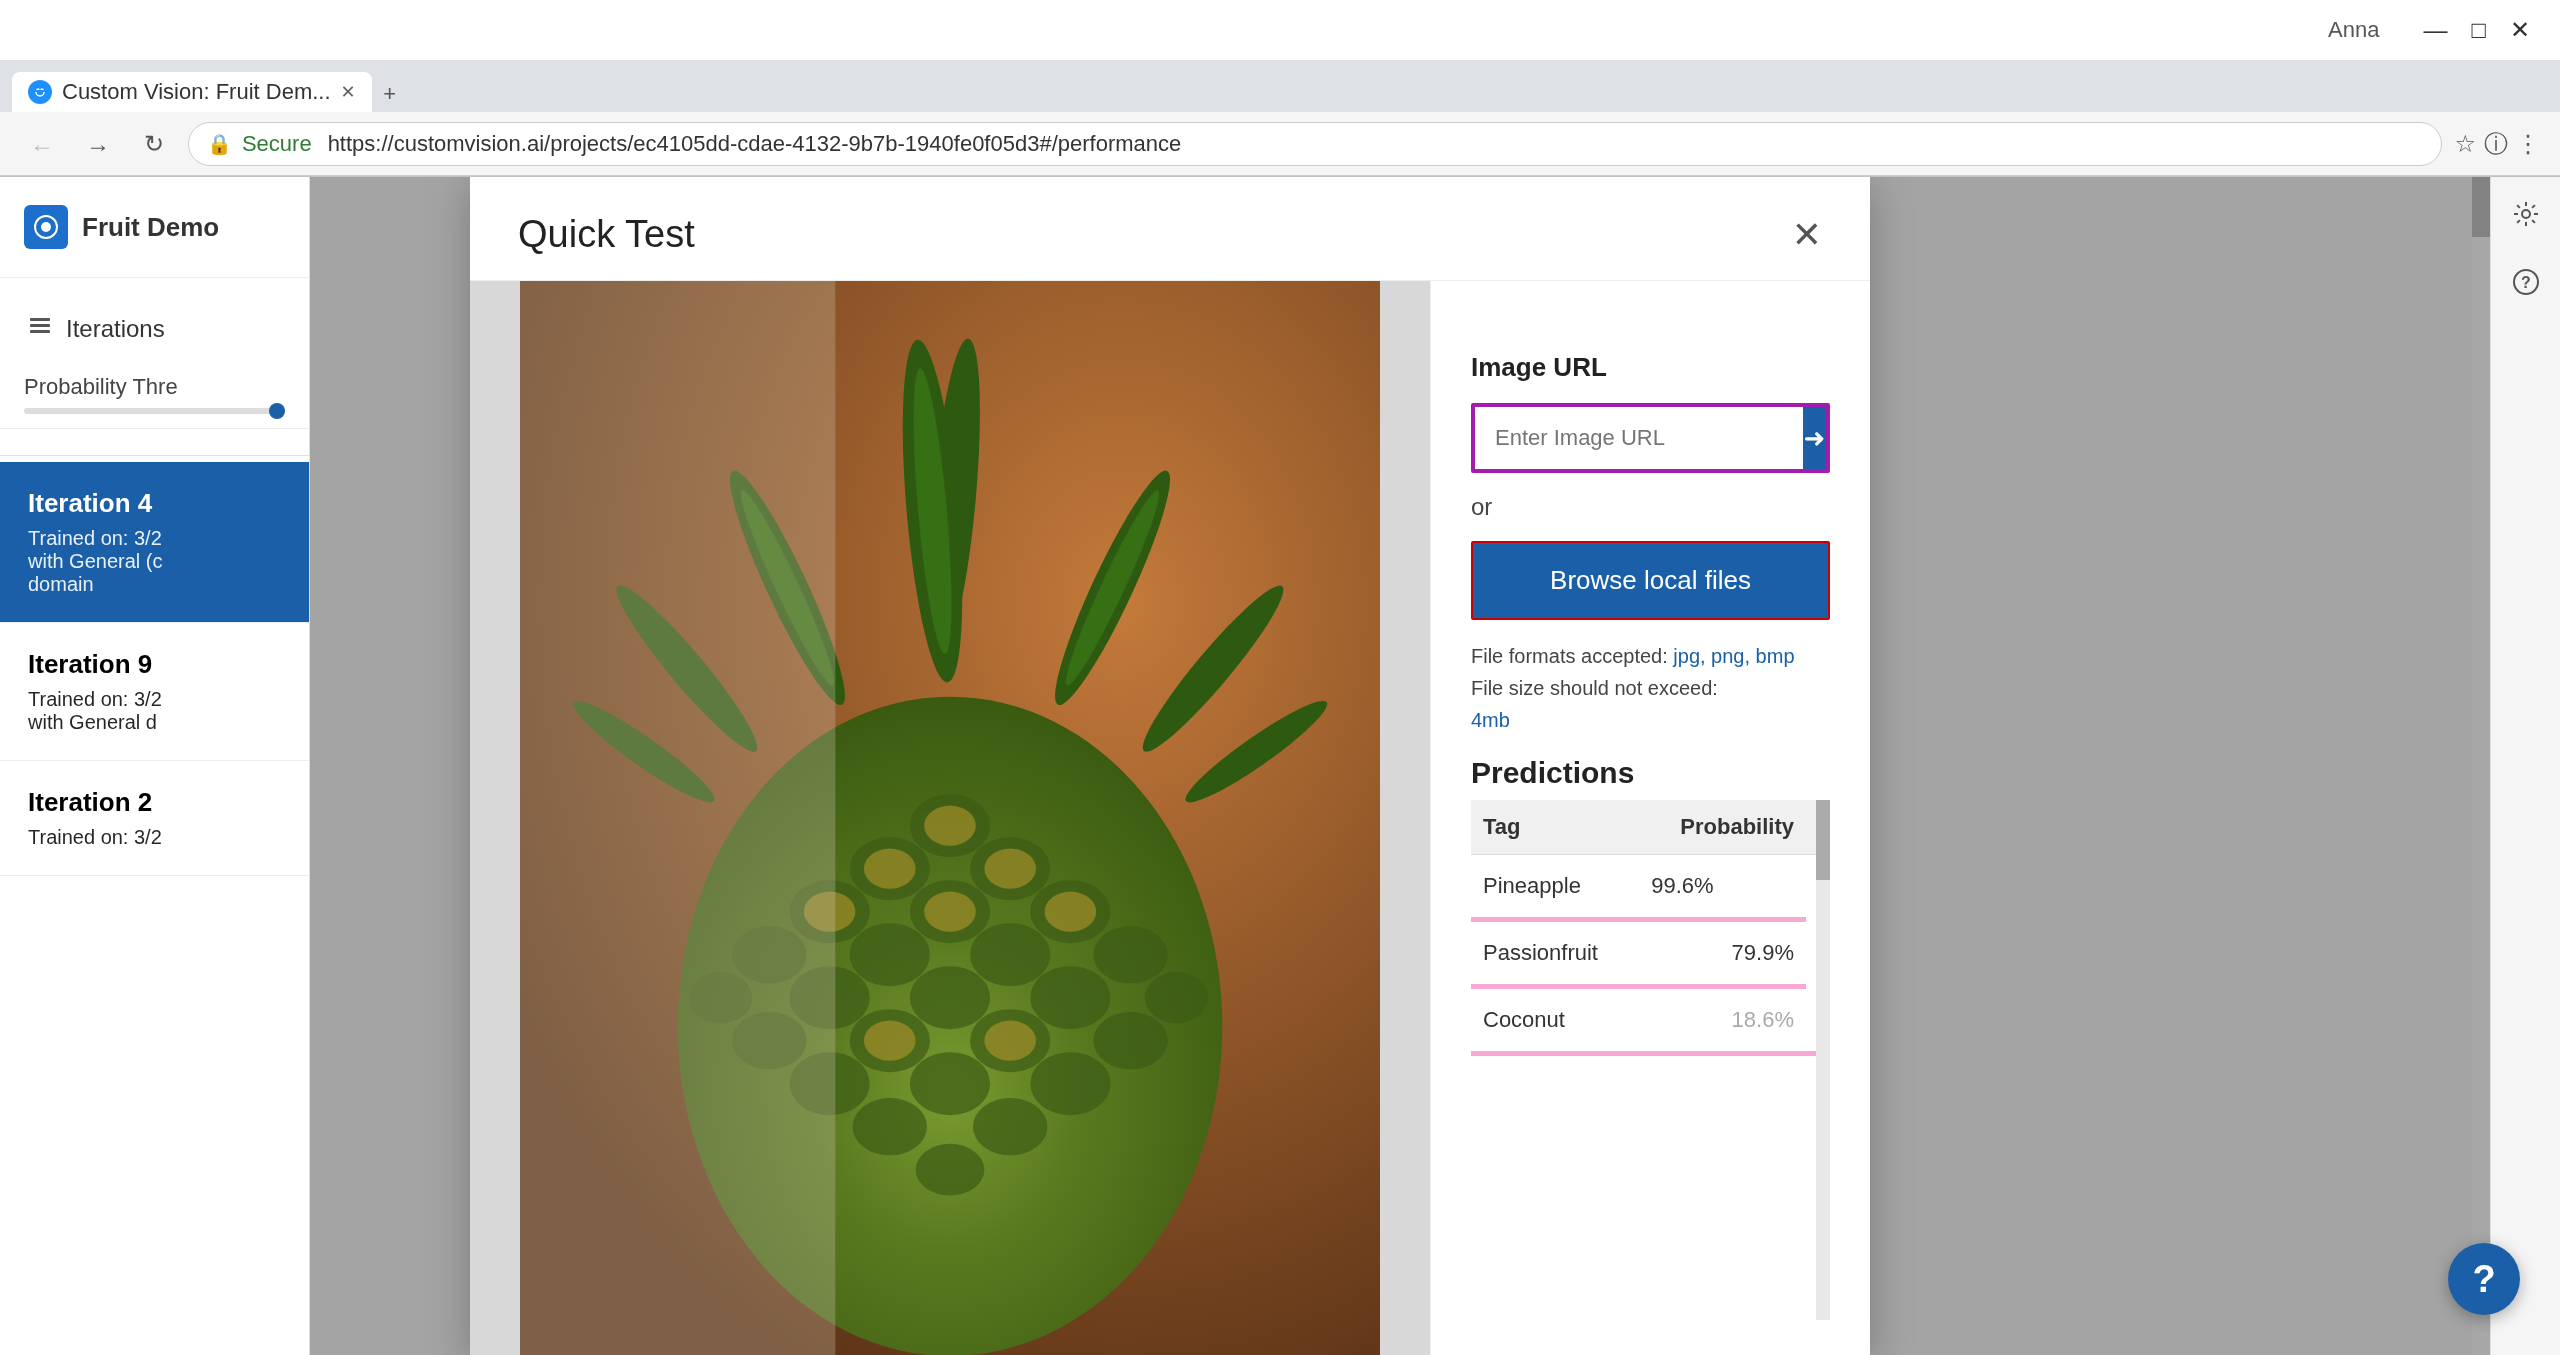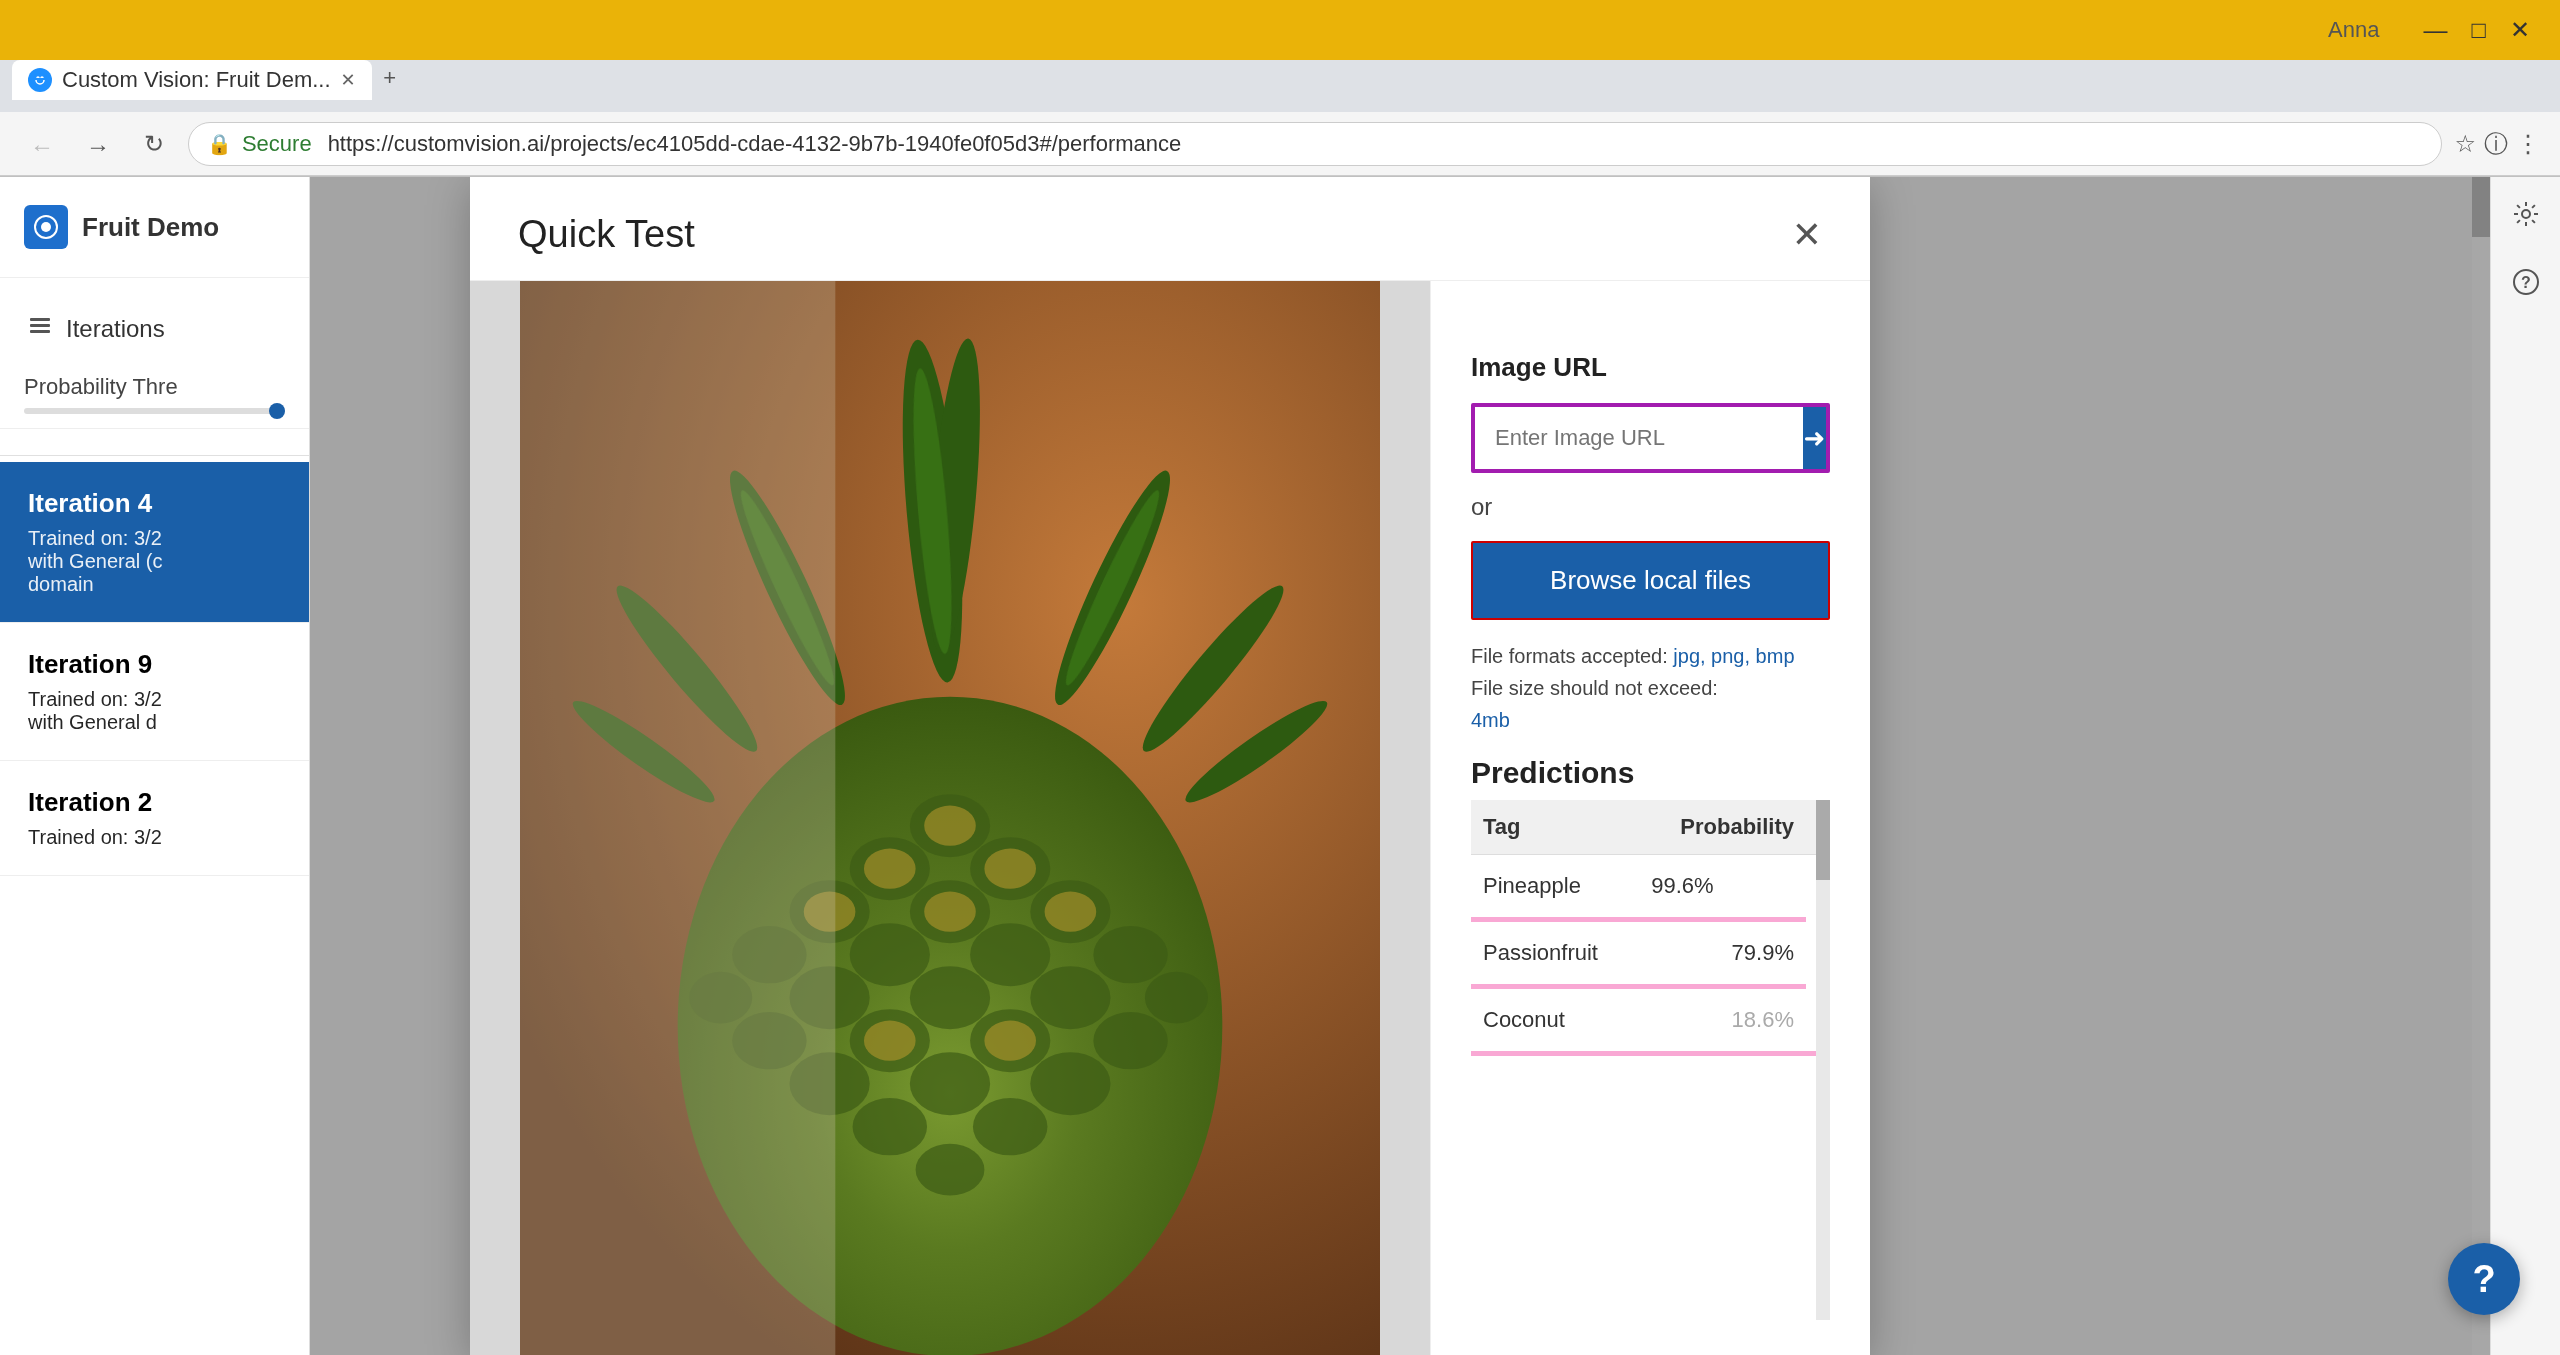--- a/index.html
+++ b/index.html
@@ -8,27 +8,28 @@
     
     .browser-chrome {
       width: 100%;
       background: #dee1e6;
       border-bottom: 1px solid #c0c0c0;
     }
     .title-bar {
       display: flex;
       align-items: center;
       height: 60px;
-      background: #eab308;
+      background: #ffffff;
       padding: 0 20px;
       justify-content: space-between;
     }
     .title-bar-left { display: flex; align-items: center; gap: 16px; }
     .tab-bar {
       display: flex;
+      align-items: flex-end;
       height: 52px;
       background: #dee1e6;
       padding: 0 12px;
     }
     .tab {
       display: flex;
       align-items: center;
       background: white;
       border-radius: 8px 8px 0 0;
       padding: 0 16px;

